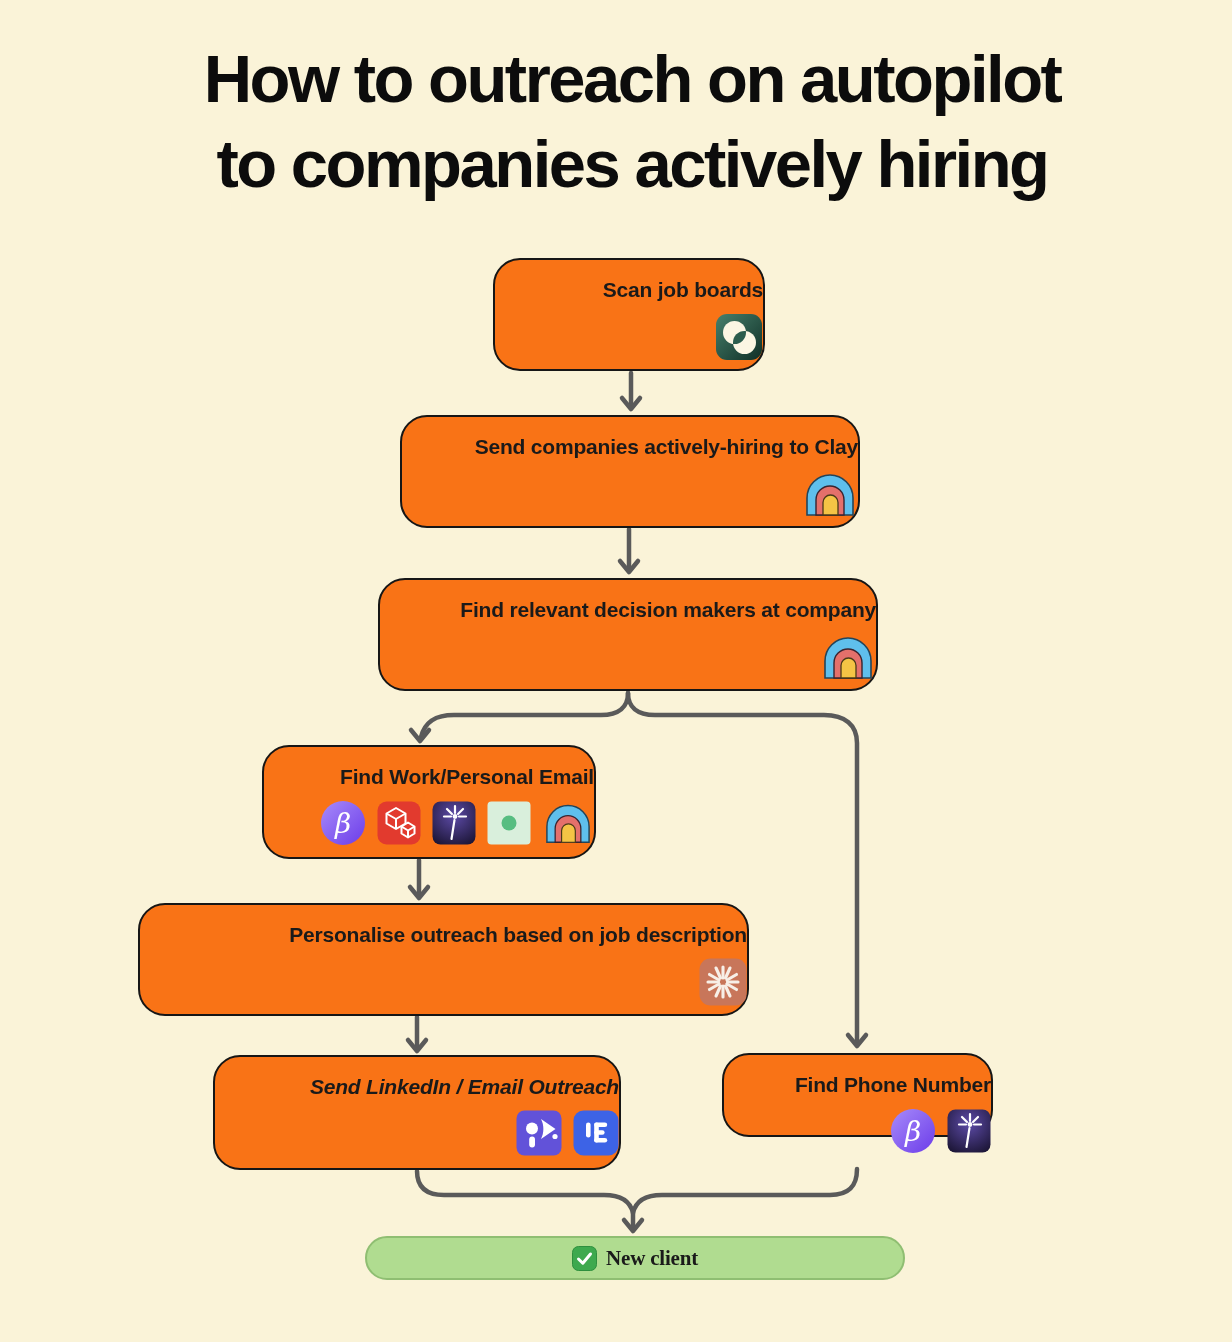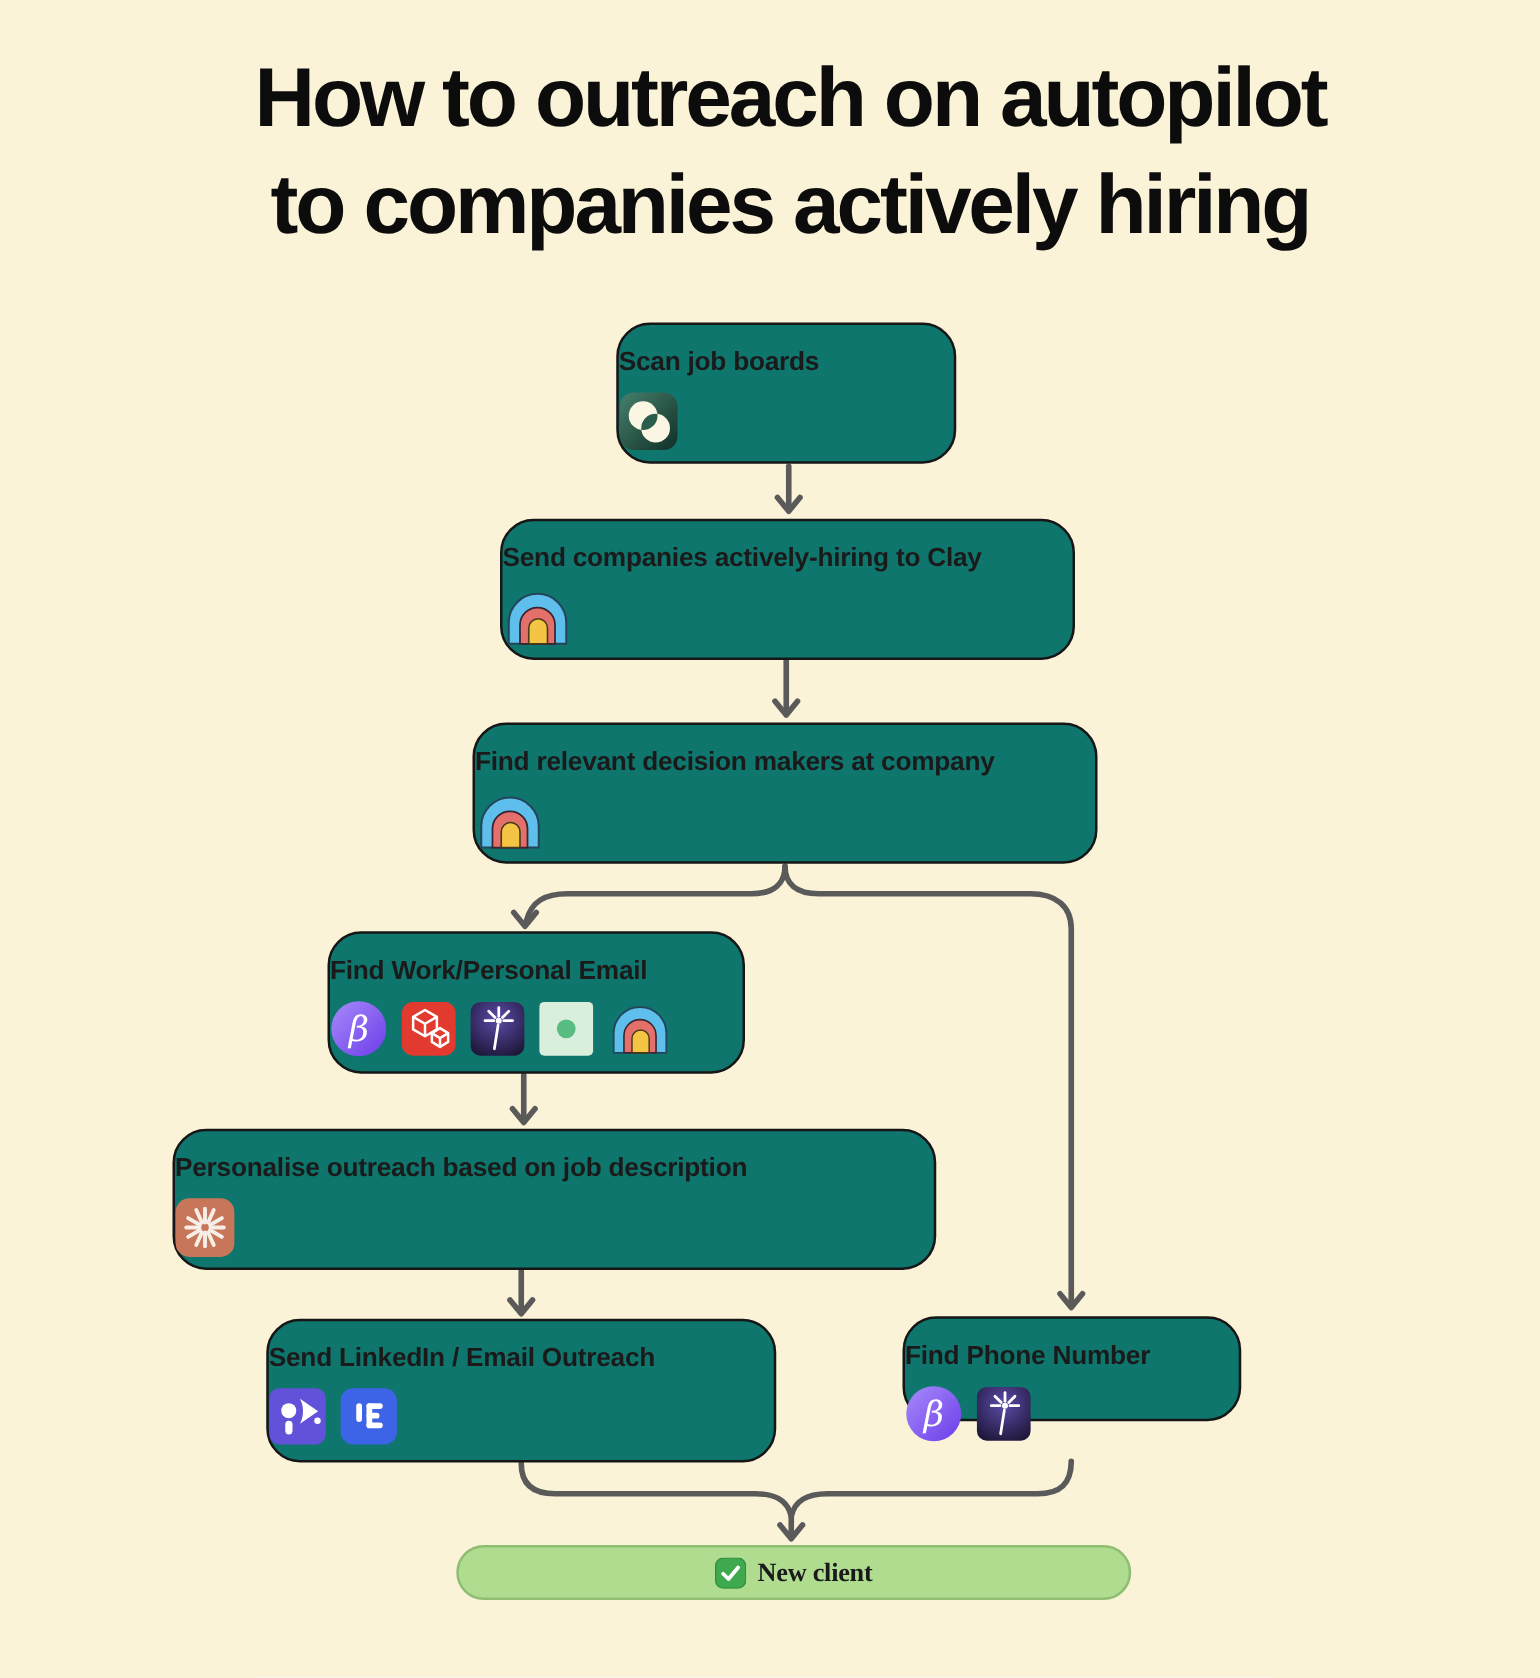--- a/index.html
+++ b/index.html
@@ -16,24 +16,24 @@
     font-size:67px;font-weight:bold;
     letter-spacing:-2.5px;line-height:1.27;
     color:#0C0C0C;
     padding-left:16px;
   }
   .title span{display:block;}
   .connectors{position:absolute;top:0;left:0;width:1232px;height:1342px;}
   .connectors path{fill:none;stroke:#5A5A5A;stroke-width:4.5;stroke-linecap:round;stroke-linejoin:round;}
   .node{
     position:absolute;box-sizing:border-box;
-    background:#0f766e;
+    background:#f97316;
     border:2.5px solid #161616;
     border-radius:27px;
-    display:flex;flex-direction:column;align-items:flex-start;
+    display:flex;flex-direction:column;align-items:flex-end;
     padding-top:18px;gap:11px;
   }
   .node-label{
     font-size:21px;font-weight:600;color:#1A1A1A;
     letter-spacing:-0.2px;white-space:nowrap;
   }
   .icon-row{display:flex;align-items:center;justify-content:center;gap:11px;}
   .node-success{
     position:absolute;box-sizing:border-box;
     background:#B0DC90;
@@ -182,21 +182,21 @@
           <line x1="26.5" y1="28" x2="31" y2="38"></line>
           <line x1="26.5" y1="20" x2="31" y2="10"></line>
           <line x1="21.5" y1="28" x2="17" y2="38"></line>
           <line x1="19.5" y1="24" x2="9" y2="24"></line>
           <line x1="28.5" y1="24" x2="39" y2="24"></line>
         </g>
       </svg>
     </div>
   </div>
 
-  <div class="node" style="left:213px;top:1055px;width:408px;height:115px;">
+  <div class="node" style="left:213px;top:1055px;width:408px;height:115px;font-style:italic;">
     <div class="node-label">Send LinkedIn / Email Outreach</div>
     <div class="icon-row">
       <svg width="46" height="46" viewBox="0 0 46 46">
         <rect x="0.5" y="0.5" width="45" height="45" rx="8" fill="#6252D9"></rect>
         <circle cx="16" cy="18.5" r="6" fill="#FFFFFF"></circle>
         <rect x="13.2" y="26.5" width="5.8" height="11" rx="2.9" fill="#FFFFFF"></rect>
         <path d="M25,9 L39.5,19 L25,29 C28.2,22.8 28.2,15.2 25,9 Z" fill="#FFFFFF"></path>
         <circle cx="39" cy="26.5" r="2.6" fill="#FFFFFF"></circle>
       </svg>
       <svg width="46" height="46" viewBox="0 0 46 46">

